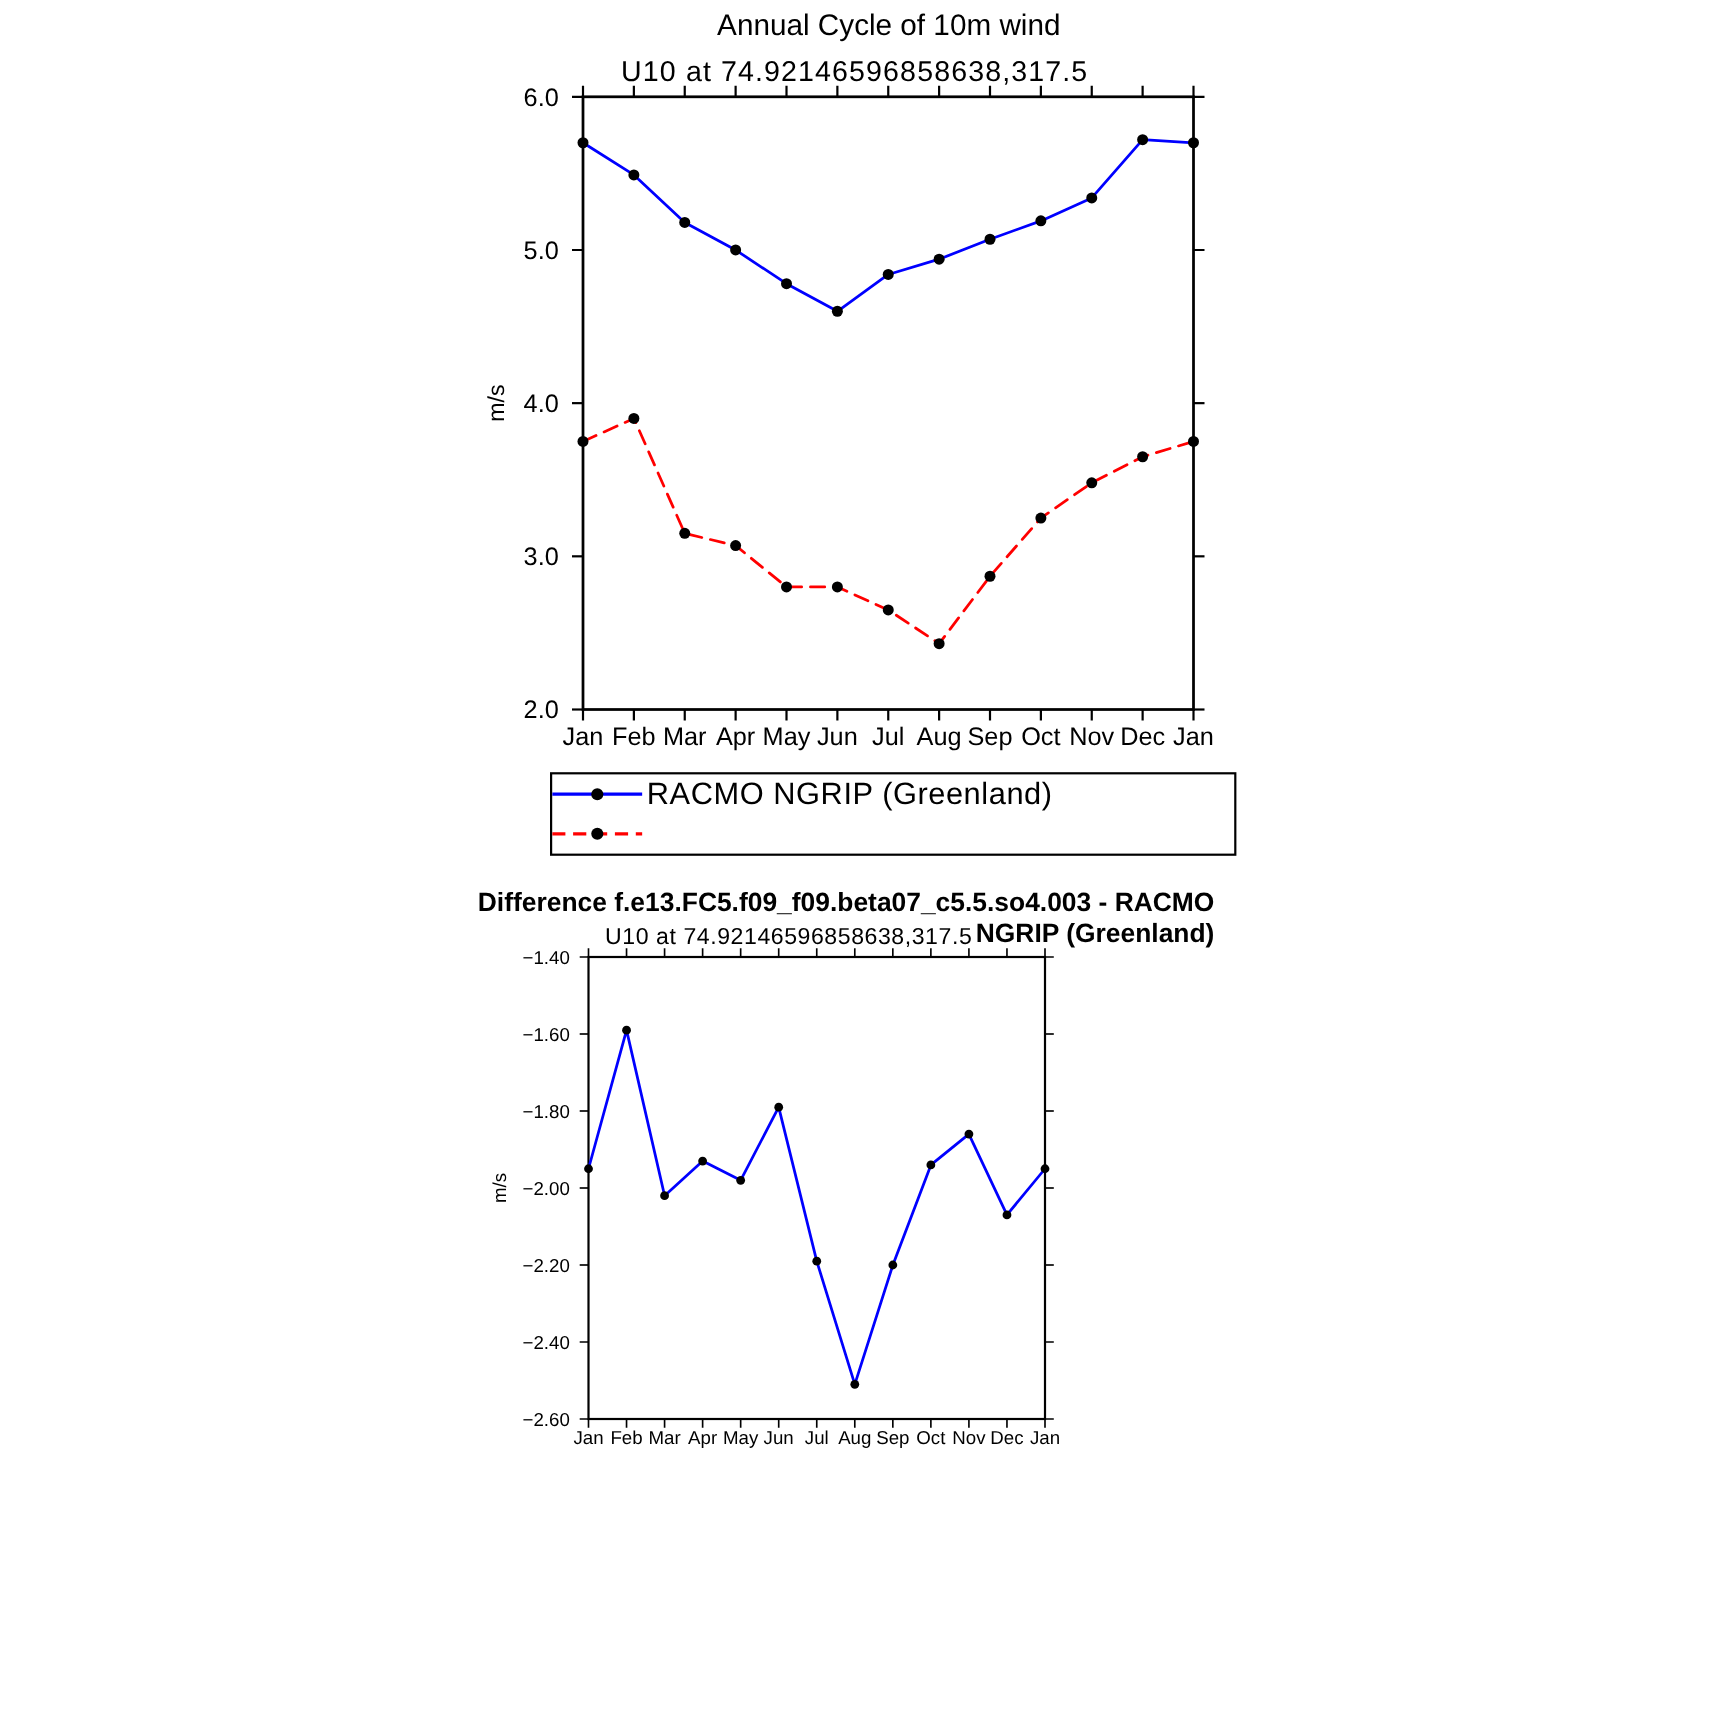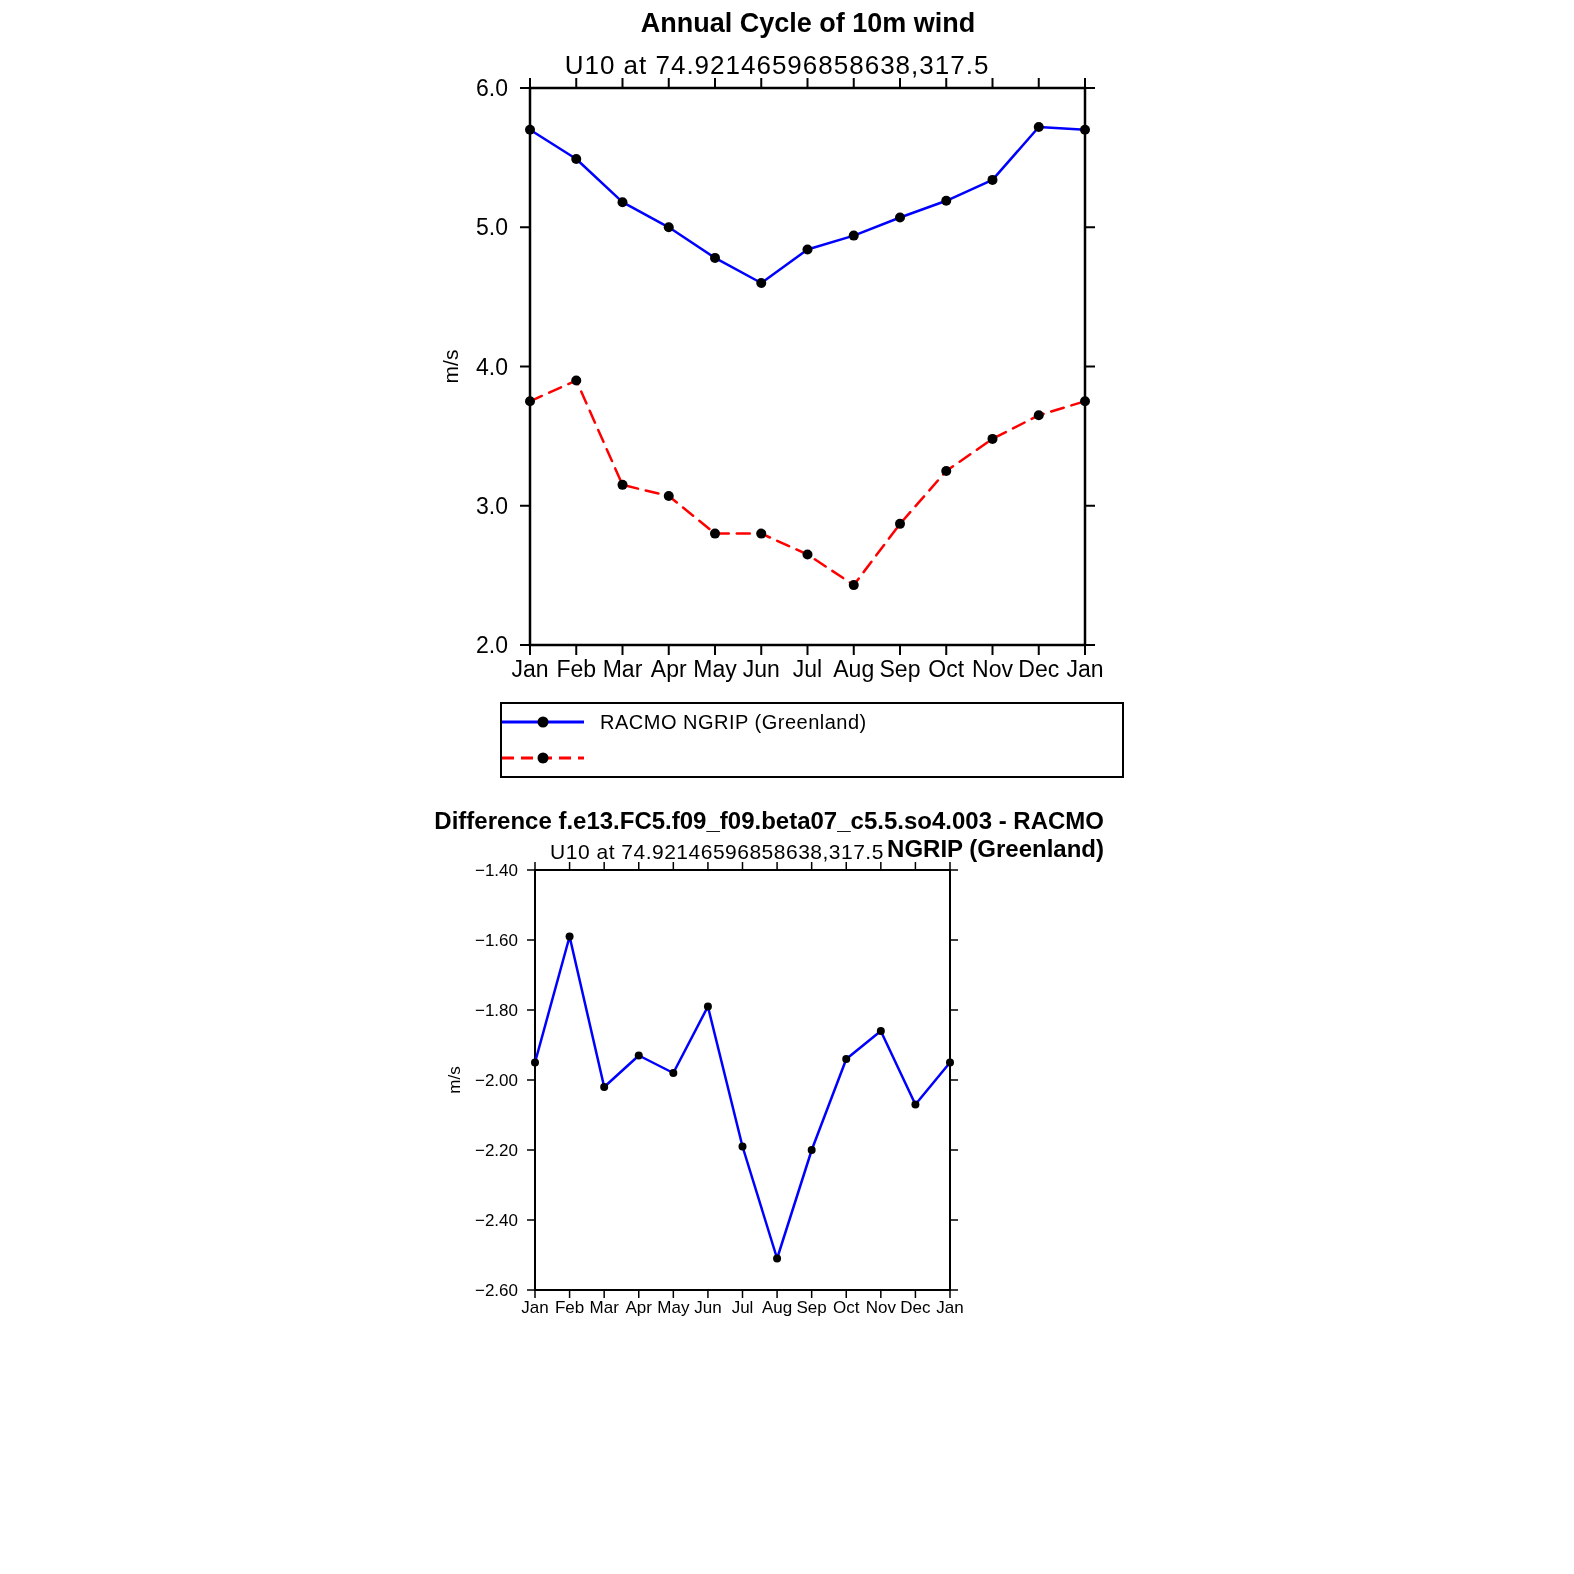--- a/index.html
+++ b/index.html
@@ -1,29 +1,29 @@
 <!DOCTYPE html>
 <html><head>
 <meta charset="utf-8">
 <style>
   html,body{margin:0;padding:0;background:#ffffff;}
   .page{position:relative;width:1574px;height:1574px;background:#ffffff;
         font-family:"Liberation Sans",sans-serif;color:#000;overflow:hidden;}
   .abs{position:absolute;}
-  .title-main{left:448px;top:8px;width:720px;text-align:center;font-size:27px;font-weight:bold;}
+  .title-main{left:448px;top:8px;width:720px;text-align:center;font-size:27px;font-weight:normal;}
   .subtitle-main{left:417px;top:50px;width:720px;text-align:center;font-size:26px;letter-spacing:1px;}
   .title-diff{left:382px;top:807px;width:722px;text-align:right;font-size:24px;font-weight:bold;}
   .subtitle-diff{left:357px;top:840px;width:720px;text-align:center;font-size:21px;letter-spacing:0.5px;}
   svg text{font-family:"Liberation Sans",sans-serif;fill:#000;}
   #chart-0{left:420px;top:75px;}
   #chart-1{left:420px;top:858px;}
   .legend{left:500px;top:702px;width:624px;height:76px;border:2px solid #000;
           box-sizing:border-box;display:flex;flex-direction:column;justify-content:center;background:#fff;}
   .legend-row{display:flex;align-items:center;height:36px;}
-  .legend-label{font-size:20px;margin-left:16px;white-space:nowrap;letter-spacing:0.5px;}
+  .legend-label{font-size:28px;margin-left:4px;white-space:nowrap;letter-spacing:0.5px;}
 </style>
 </head>
 <body>
 
 <div class="page">
 
   <div class="abs title-main">Annual Cycle of 10m wind</div>
   <div class="abs subtitle-main">U10 at 74.92146596858638,317.5</div>
 
   <svg id="chart-0" class="abs" width="720" height="630" viewBox="0 0 720 630">

